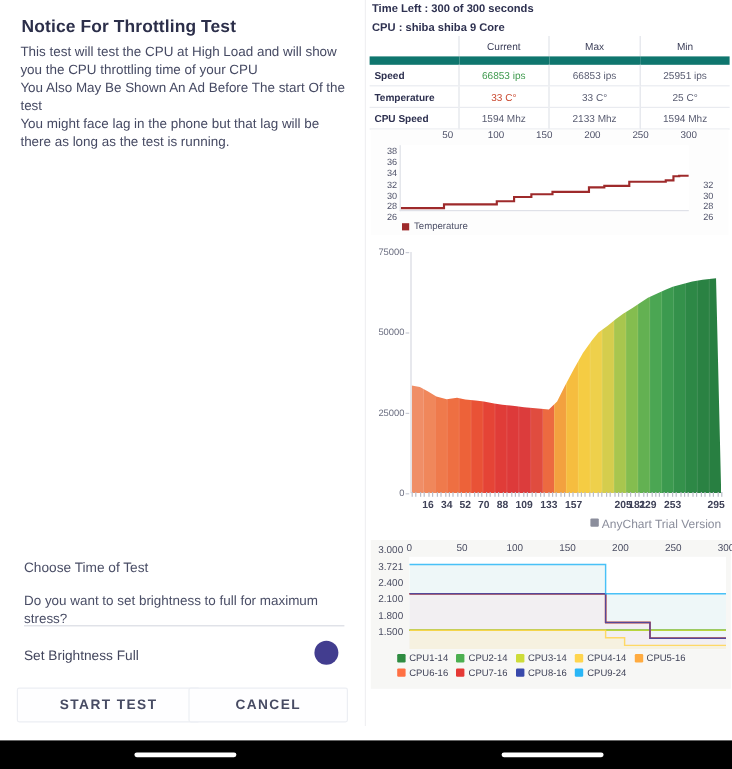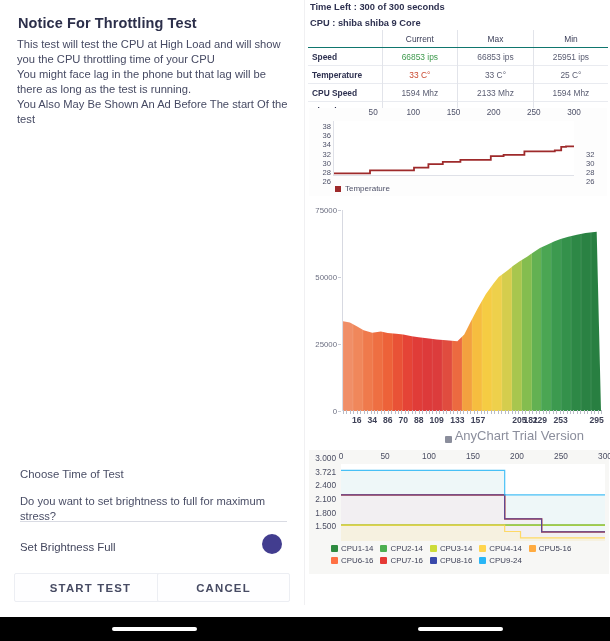--- a/index.html
+++ b/index.html
@@ -99,21 +99,21 @@
     padding: 3.5px 0 3.5px 0;
     border-left: 1px solid #e2e4ea;
     color: #5a5d72;
   }
   #stats-table th { color: #3d405a; font-weight: normal; }
   #stats-table .rowhead {
     text-align: left; padding-left: 4px; font-weight: bold;
     color: #2e3150; border-left: none; width: 74px;
   }
   #stats-table tbody tr { border-top: 1px solid #e9ebf0; }
-  #stats-table thead tr th { border-bottom: 1px solid #0f766e; }
+  #stats-table thead tr th { border-bottom: 7px solid #0f766e; }
   .v-green { color: #3f9a4e !important; }
   .v-red   { color: #c9482f !important; }
 
   
   #temp-chart {
     position: absolute; left: 4px; top: 108px; width: 298px; height: 88px;
     background: #fdfdfd;
   }
   #temp-top-axis {
     position: absolute; left: 0; top: 0; width: 100%; height: 13px;
@@ -171,23 +171,23 @@
     position: absolute; top: 0; font-size: 8.6px; font-weight: bold;
     color: #3f4258; transform: translateX(-50%);
   }
   #speed-tickstrip {
     position: absolute; left: 34px; right: 6px; bottom: 31px; height: 4px;
   }
   #speed-tickstrip i {
     position: absolute; top: 0; width: 1px; height: 4px; background: #b9bcc7;
   }
   #anychart-watermark {
-    position: absolute; right: 23px; bottom: 2px;
-    display: flex; align-items: flex-end; gap: 3px;
-    font-size: 13px; color: #8b8e9c;
+    position: absolute; right: 6px; bottom: 2px;
+    display: flex; align-items: flex-start; gap: 3px;
+    font-size: 10px; color: #8b8e9c;
   }
   #anychart-icon {
     width: 7px; height: 7px; background: #8b8e9c; border-radius: 1px;
   }
 
   
   #cores-chart {
     position: absolute; left: 4px; top: 450px; width: 300px; height: 124px;
     background: #f7f7f5;
   }
@@ -232,22 +232,22 @@
 </style>
 </head>
 <body>
 
 <div id="screen">
 
   <div id="left-pane">
     <div id="notice-title">Notice For Throttling Test</div>
     <div id="notice-body">
         <span class="ln">This test will test the CPU at High Load and will show you the CPU throttling time of your CPU</span>
+        <span class="ln">You Also May Be Shown An Ad Before The start Of the test</span>
         <span class="ln">You might face lag in the phone but that lag will be there as long as the test is running.</span>
-        <span class="ln">You Also May Be Shown An Ad Before The start Of the test</span>
       </div>
 
     <div id="choose-label">Choose Time of Test</div>
     <div id="select-underline"></div>
 
     <div id="brightness-question" style="top:494px;">Do you want to set brightness to full for maximum stress?</div>
     <div id="brightness-label">Set Brightness Full</div>
     <div id="brightness-toggle"></div>
 
     <div class="flat-btn" id="start-test-button">START TEST</div>
@@ -505,21 +505,21 @@
           <i style="left: 93.3333%;"></i>
           <i style="left: 94.6667%;"></i>
           <i style="left: 96%;"></i>
           <i style="left: 97.3333%;"></i>
           <i style="left: 98.6667%;"></i>
           <i style="left: 100%;"></i>
         </div>
       <div id="speed-xaxis">
           <span style="left: 5.33333%;">16</span>
           <span style="left: 11.3333%;">34</span>
-          <span style="left: 17.3333%;">86</span>
+          <span style="left: 17.3333%;">52</span>
           <span style="left: 23.3333%;">70</span>
           <span style="left: 29.3333%;">88</span>
           <span style="left: 36.3333%;">109</span>
           <span style="left: 44.3333%;">133</span>
           <span style="left: 52.3333%;">157</span>
           <span style="left: 60.3333%; margin-left: 32px;">181</span>
           <span style="left: 68.3333%;">205</span>
           <span style="left: 76.3333%;">229</span>
           <span style="left: 84.3333%;">253</span>
           <span style="left: 98.3333%;">295</span>

